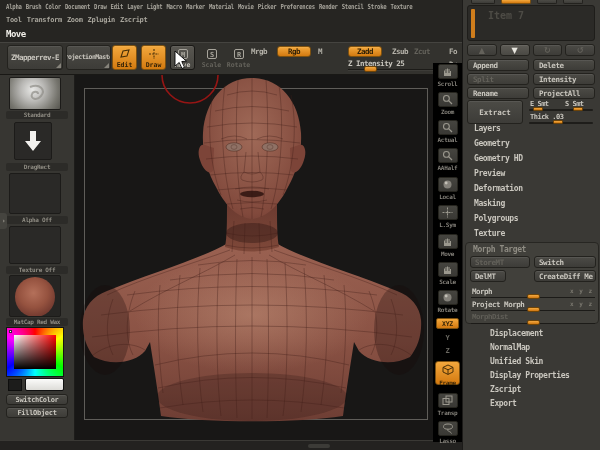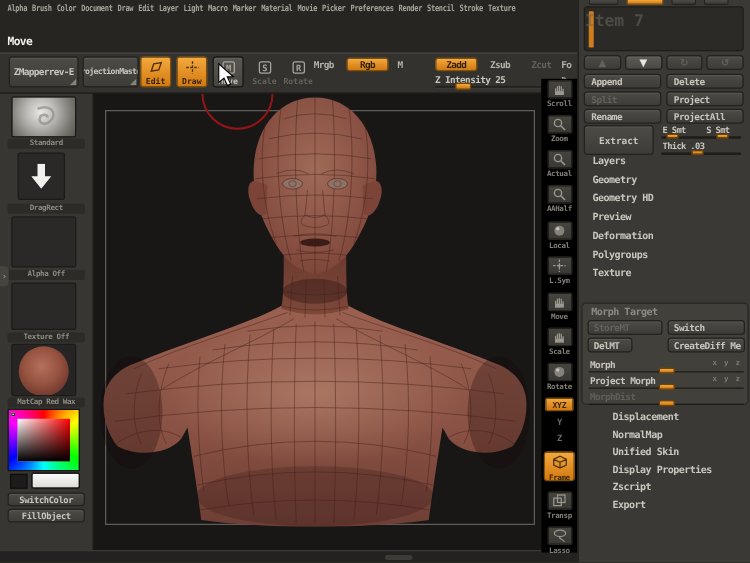--- a/index.html
+++ b/index.html
@@ -80,21 +80,21 @@
     border:1px solid #7d5110;border-radius:3px;justify-content:center;gap:0}
   .shelf-item.framebox .ilab{color:#3a2708}
 
   
   .rpanel{position:absolute;left:462px;top:0;width:138px;height:450px;background:#3a3935;border-left:1px solid #1c1b19}
   .sliver{position:absolute;top:0;height:4px;border-radius:0 0 2px 2px;background:linear-gradient(180deg,#4c4b46,#3d3c38);border:1px solid #23221e;border-top:none}
   .sliver.orange{background:linear-gradient(180deg,#f3a83d,#d3790f);border-color:#7d5110}
   .slot{position:absolute;left:4px;top:5px;width:128px;height:36px;background:#2b2a27;
     border:1px solid #1e1d1a;border-radius:3px}
   .slot .obar{position:absolute;left:3px;top:3px;width:4px;height:29px;background:#cf7d1c;border-radius:1px}
-  .slot .sname{position:absolute;left:0;top:4px;font-size:13px;color:#6a675f;opacity:.55}
+  .slot .sname{position:absolute;left:20px;top:4px;font-size:10px;color:#6a675f;opacity:.55}
   .arrows{position:absolute;left:4px;top:44px;width:128px;display:grid;grid-template-columns:repeat(4,1fr);gap:3px}
   .arrows .btn{height:12px;font-size:8px;font-family:"DejaVu Sans",sans-serif}
   .arrows .btn.bright{background:linear-gradient(180deg,#5d5b55,#4a4944);color:#e8e6df}
   .bgrid{position:absolute;left:4px;top:59px;width:128px;display:grid;grid-template-columns:62px 62px;gap:2px 4px}
   .bgrid .btn{height:12px;justify-content:flex-start;padding-left:5px;letter-spacing:-.4px}
   .extract{position:absolute;left:4px;top:100px;width:128px;height:24px}
   .extract .btn{position:absolute}
   .smtlab{position:absolute;font-size:7px;color:#c9c6be;letter-spacing:-.5px}
   .mini-track{position:absolute;height:2px;background:#1e1d1a;border-radius:1px}
   .mini-handle{position:absolute;width:10px;height:4px;border-radius:1px;
@@ -134,20 +134,27 @@
         <span class="menu-item">Marker</span>
         <span class="menu-item">Material</span>
         <span class="menu-item">Movie</span>
         <span class="menu-item">Picker</span>
         <span class="menu-item">Preferences</span>
         <span class="menu-item">Render</span>
         <span class="menu-item">Stencil</span>
         <span class="menu-item">Stroke</span>
         <span class="menu-item">Texture</span>
       </div>
+    <div class="menu-row menu-row2" id="menuRow2">
+        <span class="menu-item">Tool</span>
+        <span class="menu-item">Transform</span>
+        <span class="menu-item">Zoom</span>
+        <span class="menu-item">Zplugin</span>
+        <span class="menu-item">Zscript</span>
+      </div>
     <div class="status-hint">Move</div>
   </div>
 
   <div class="toolbar">
     <div class="btn b2" style="left:7px;top:2px;width:56px;height:25px">
       <span>ZMapper</span>
       <span>rev-E</span>
       <i class="fold"></i>
     </div>
     <div class="btn b2" style="left:66px;top:2px;width:45px;height:25px;font-size:6.5px">
@@ -192,21 +199,21 @@
       </div>
 
     <div id="paintButtons">
         <div class="tinybtn btn flatlabel" style="left: 243px; top: 3px; width: 32px;">Mrgb</div>
         <div class="tinybtn btn orange" style="left: 277px; top: 3px; width: 34px;">Rgb</div>
         <div class="tinybtn btn flatlabel" style="left: 313px; top: 3px; width: 14px;">M</div>
       </div>
     <div id="sculptButtons">
         <div class="tinybtn btn orange" style="left: 348px; top: 3px; width: 34px;">Zadd</div>
         <div class="tinybtn btn flatlabel" style="left: 384px; top: 3px; width: 32px;">Zsub</div>
-        <div class="tinybtn btn flatlabel dimtx" style="left: 418px; top: 3px; width: 30px;">Zcut</div>
+        <div class="tinybtn btn flatlabel dimtx" style="left: 407px; top: 3px; width: 30px;">Zcut</div>
       </div>
     <div class="tslider" style="left:348px;top:15px;width:108px">
       <span class="lab">Z Intensity 25</span>
       <i class="handle" id="sculptHandle" style="left: calc(20% - 6px);"></i>
     </div>
     <div class="cliptx" style="left:449px;top:4px">Fo</div>
     <div class="cliptx" style="left:449px;top:17px">Dr</div>
   </div>
 
   <div class="lsb">
@@ -482,21 +489,21 @@
     <div class="arrows" id="navArrows">
         <div class="btn dimtx">▲</div>
         <div class="btn bright">▼</div>
         <div class="btn dimtx">↻</div>
         <div class="btn dimtx">↺</div>
       </div>
     <div class="bgrid" id="panelGrid">
         <div class="btn">Append</div>
         <div class="btn">Delete</div>
         <div class="btn dimtx">Split</div>
-        <div class="btn">Project</div>
+        <div class="btn">Intensity</div>
         <div class="btn">Rename</div>
         <div class="btn">ProjectAll</div>
       </div>
 
     <div class="extract">
       <div class="btn" style="left:0;top:0;width:56px;height:24px">Extract</div>
       <span class="smtlab" style="left:63px;top:0">E Smt</span>
       <span class="smtlab" style="left:98px;top:0">S Smt</span>
       <i class="mini-track" style="left:62px;top:9px;width:64px"></i>
       <i class="mini-handle" style="left:66px;top:7px"></i>
@@ -505,20 +512,21 @@
       <i class="mini-track" style="left:62px;top:22px;width:64px"></i>
       <i class="mini-handle" id="thickHandle" style="top: 20px; left: 86.3px;"></i>
     </div>
 
     <div class="sections-top" id="sectionsTop">
         <div class="sec">Layers</div>
         <div class="sec">Geometry</div>
         <div class="sec">Geometry HD</div>
         <div class="sec">Preview</div>
         <div class="sec">Deformation</div>
+        <div class="sec">Masking</div>
         <div class="sec">Polygroups</div>
         <div class="sec">Texture</div>
       </div>
 
     <div class="morph">
       <span class="mtitle">Morph Target</span>
       <div class="btn dimtx" id="mt0" style="left:4px;top:13px;width:60px">StoreMT</div>
       <div class="btn" id="mt1" style="left:68px;top:13px;width:62px">Switch</div>
       <div class="btn" id="mt2" style="left:4px;top:27px;width:36px">DelMT</div>
       <div class="btn" id="mt3" style="left:68px;top:27px;width:62px">CreateDiff Me</div>
@@ -526,21 +534,21 @@
           <div class="mslider" style="top: 43px;">
             <span class="lab">Morph</span>
             <span class="axes">x y z</span>
             <i class="handle" style="left:calc(50% - 6px);bottom:-2px;height:5px"></i>
           </div>
           <div class="mslider" style="top: 56px;">
             <span class="lab">Project Morph</span>
             <span class="axes">x y z</span>
             <i class="handle" style="left:calc(50% - 6px);bottom:-2px;height:5px"></i>
           </div>
-          <div class="mslider dim" style="top: 69px;">
+          <div class="mslider dim" style="top: 69px; font-family: Liberation Mono, monospace;">
             <span class="lab">MorphDist</span>
             <i class="handle" style="left:calc(50% - 6px);bottom:-2px;height:5px"></i>
           </div>
         </div>
     </div>
 
     <div class="sections-bottom" id="sectionsBottom">
         <div class="sec">Displacement</div>
         <div class="sec">NormalMap</div>
         <div class="sec">Unified Skin</div>

